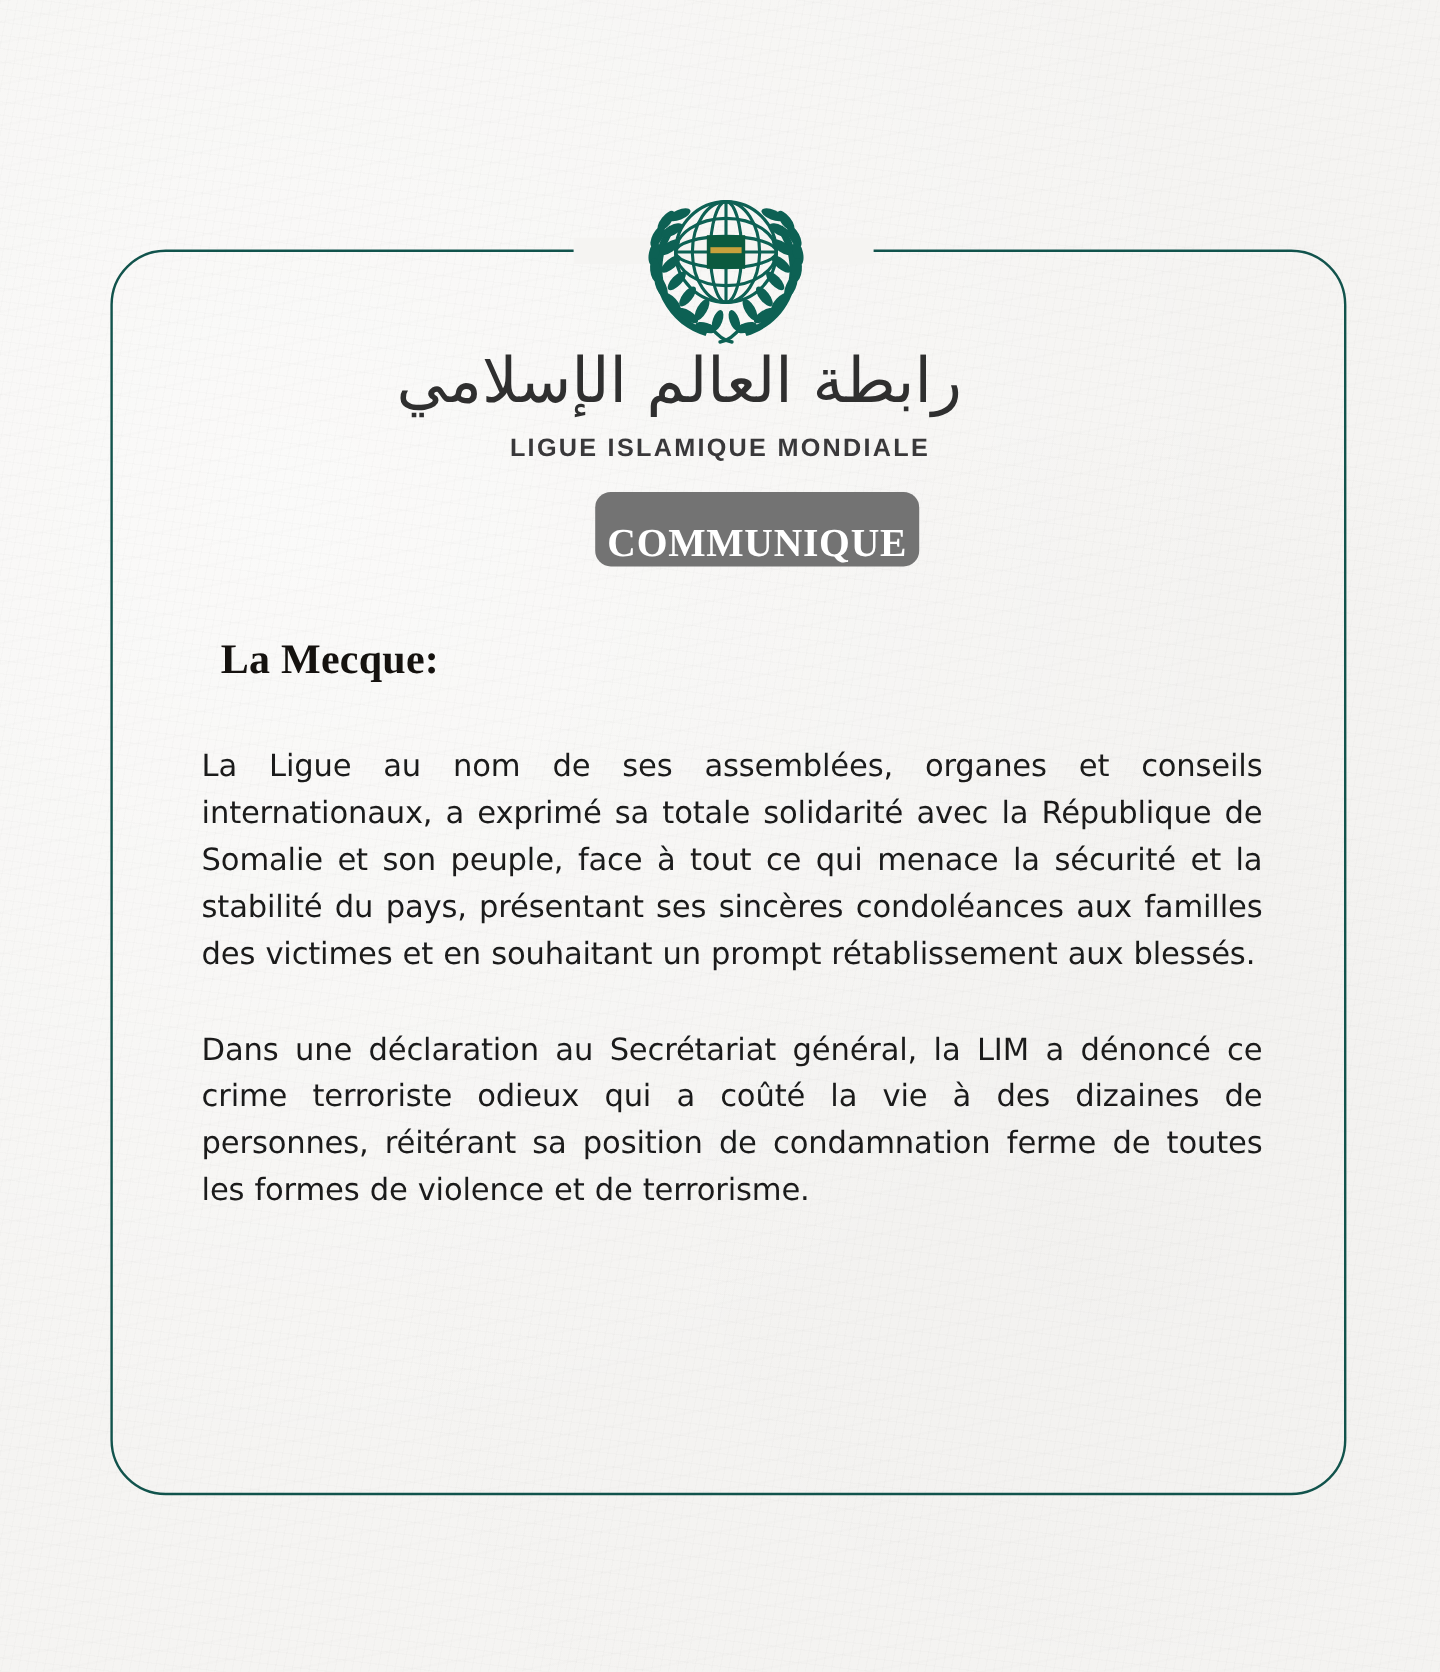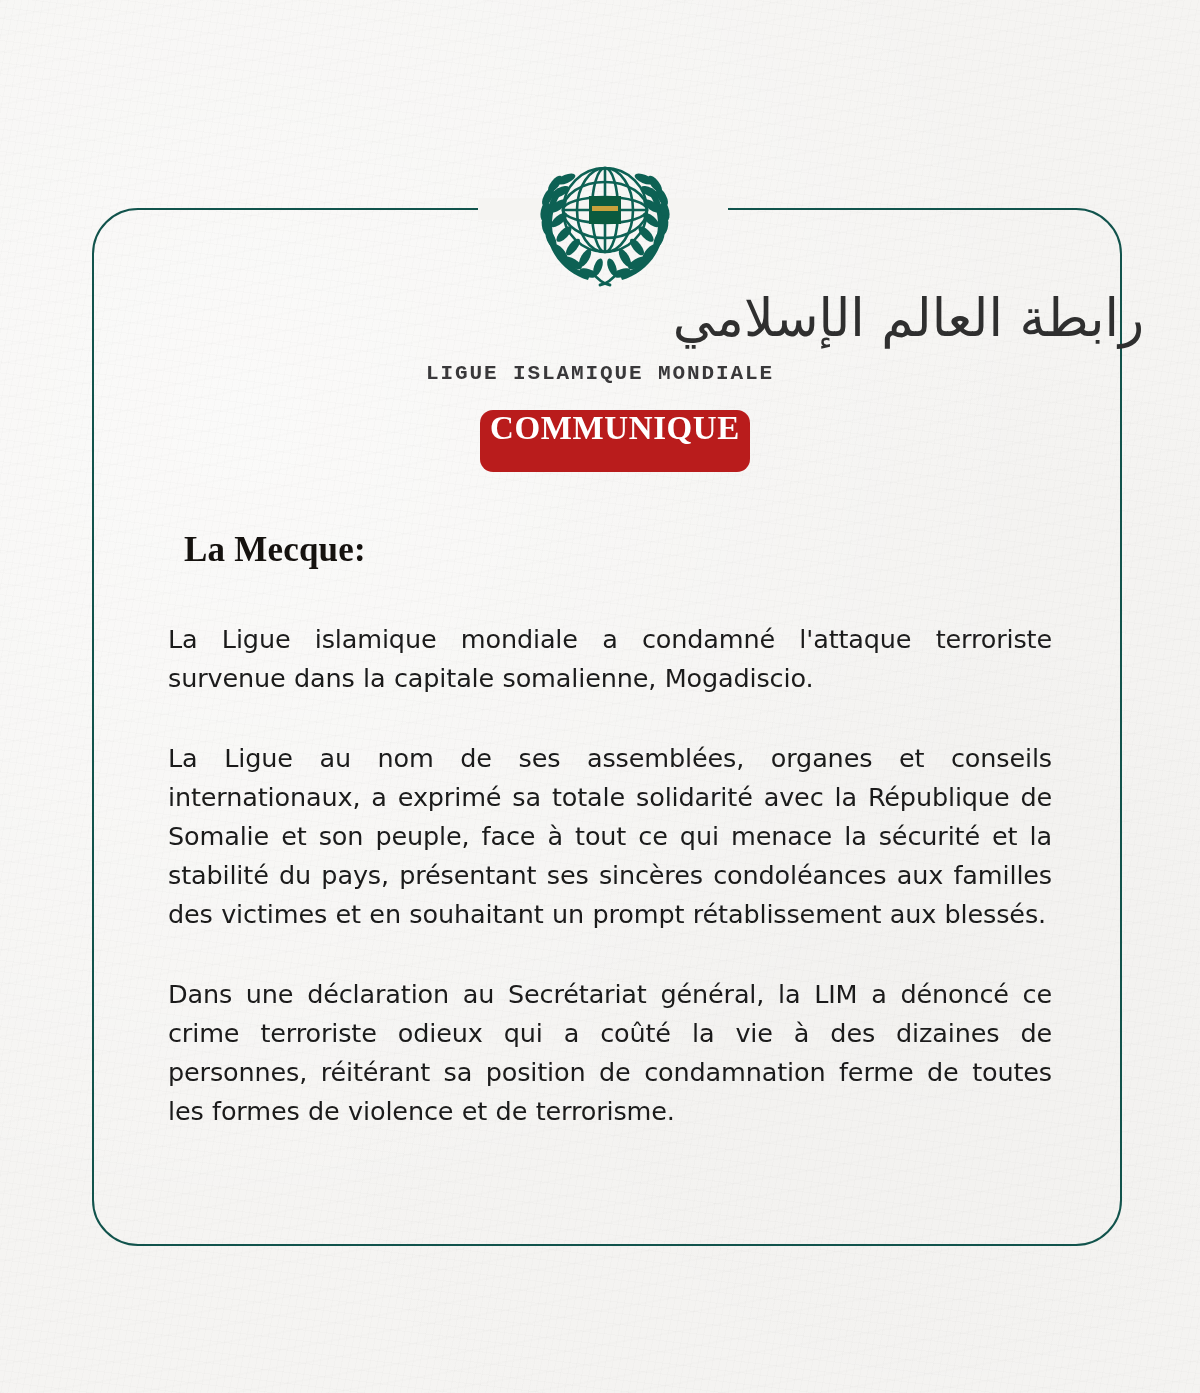--- a/index.html
+++ b/index.html
@@ -68,54 +68,53 @@
     top: 148px;
     width: 150px;
     height: 140px;
   }
 
   .brand-arabic {
     position: absolute;
     left: 0;
     top: 286px;
     width: 1132px;
-    text-align: right;
+    text-align: center;
     font-family: "DejaVu Sans", sans-serif;
     font-size: 52px;
     line-height: 64px;
     color: #2f2f2f;
     direction: rtl;
     font-weight: 400;
     letter-spacing: -1px;
-    padding-left: 12px;
   }
 
   .brand-latin {
     position: absolute;
     left: 0;
     top: 362px;
     width: 1200px;
     text-align: center;
-    font-family: Liberation Mono, monospace;
+    font-family: Liberation Sans, sans-serif;
     font-weight: bold;
     font-size: 21px;
     letter-spacing: 1.9px;
     color: #39383a;
   }
 
   .badge {
     position: absolute;
-    left: 480px;
+    left: 496px;
     top: 410px;
     width: 270px;
     height: 62px;
-    background: #b91c1c;
+    background: #737373;
     border-radius: 13px;
     display: flex;
-    align-items: flex-start;
+    align-items: flex-end;
     justify-content: center;
     box-sizing: border-box;
   }
   .badge-label {
     font-family: "Liberation Serif", serif;
     font-weight: bold;
     font-size: 33px;
     letter-spacing: 0.6px;
     color: #ffffff;
   }
@@ -233,16 +232,15 @@
   <div class="brand-arabic">رابطة العالم الإسلامي</div>
   <div class="brand-latin">LIGUE ISLAMIQUE MONDIALE</div>
 
   <div class="badge">
     <span class="badge-label">COMMUNIQUE</span>
   </div>
 </div>
 
 <div class="content">
   <h1 class="dateline">La Mecque:</h1>
-  <p class="para">La Ligue islamique  mondiale a condamné l'attaque terroriste survenue dans la capitale somalienne, Mogadiscio.</p>
   <p class="para">La Ligue au nom de ses assemblées, organes et conseils internationaux, a exprimé sa totale solidarité avec la République de Somalie et son peuple, face à tout ce qui menace la sécurité et la stabilité du pays, présentant ses sincères condoléances aux familles des victimes et en souhaitant un prompt rétablissement aux blessés.</p>
   <p class="para">Dans une déclaration au Secrétariat général, la LIM a dénoncé ce crime terroriste odieux qui a coûté la vie à des dizaines de personnes, réitérant sa position de condamnation ferme de toutes les formes de violence et de terrorisme.</p>
 </div>
 
 </body></html>

